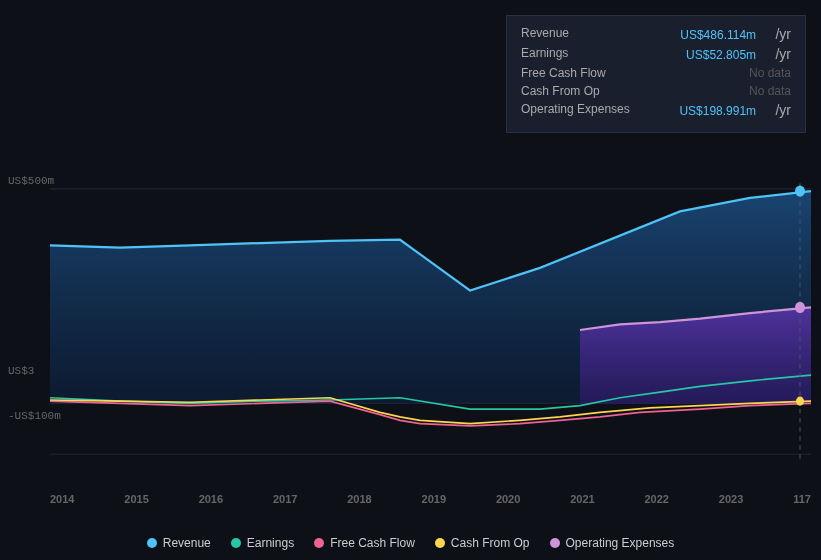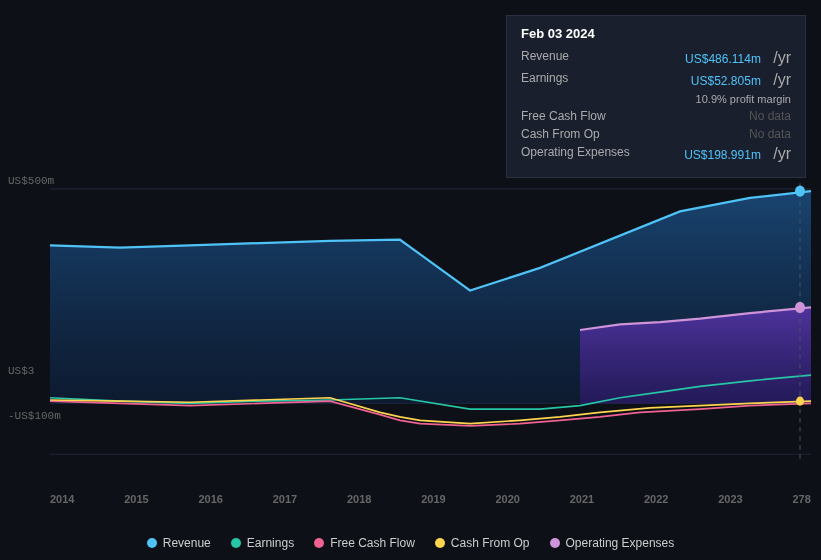--- a/index.html
+++ b/index.html
@@ -43,22 +43,22 @@
     }
     .tooltip-value {
       color: #4fc3f7;
       text-align: right;
     }
     .tooltip-value.gray {
       color: #555;
     }
     .tooltip-sub {
       color: #aaa;
-      font-size: 16px;
-      margin-left: 9px;
+      font-size: 14px;
+      margin-left: 16px;
     }
     .profit-margin {
       display: flex;
       justify-content: flex-end;
     }
     .profit-margin span {
       color: #aaa;
       font-size: 11px;
     }
 
@@ -128,32 +128,27 @@
       top: 155px;
       left: 0;
       right: 0;
       bottom: 55px;
     }
   </style>
 </head>
 <body>
 
 <div class="tooltip-box">
-  <div class="tooltip-date">Feb 03 2024</div>
   <div class="tooltip-row">
     <span class="tooltip-label">Revenue</span>
     <span class="tooltip-value">US$486.114m <span class="tooltip-sub">/yr</span></span>
   </div>
   <div class="tooltip-row">
     <span class="tooltip-label">Earnings</span>
     <span class="tooltip-value">US$52.805m <span class="tooltip-sub">/yr</span></span>
-  </div>
-  <div class="tooltip-row profit-margin">
-    <span class="tooltip-label"></span>
-    <span style="font-size:11px;color:#aaa;">10.9% profit margin</span>
   </div>
   <div class="tooltip-row">
     <span class="tooltip-label">Free Cash Flow</span>
     <span class="tooltip-value gray">No data</span>
   </div>
   <div class="tooltip-row">
     <span class="tooltip-label">Cash From Op</span>
     <span class="tooltip-value gray">No data</span>
   </div>
   <div class="tooltip-row">
@@ -210,21 +205,21 @@
   <span>2014</span>
   <span>2015</span>
   <span>2016</span>
   <span>2017</span>
   <span>2018</span>
   <span>2019</span>
   <span>2020</span>
   <span>2021</span>
   <span>2022</span>
   <span>2023</span>
-  <span>278</span>
+  <span>117</span>
 </div>
 
 <div class="legend">
   <div class="legend-item">
     <div class="legend-dot" style="background:#4fc3f7;"></div>
     <span>Revenue</span>
   </div>
   <div class="legend-item">
     <div class="legend-dot" style="background:#26c6a6;"></div>
     <span>Earnings</span>

